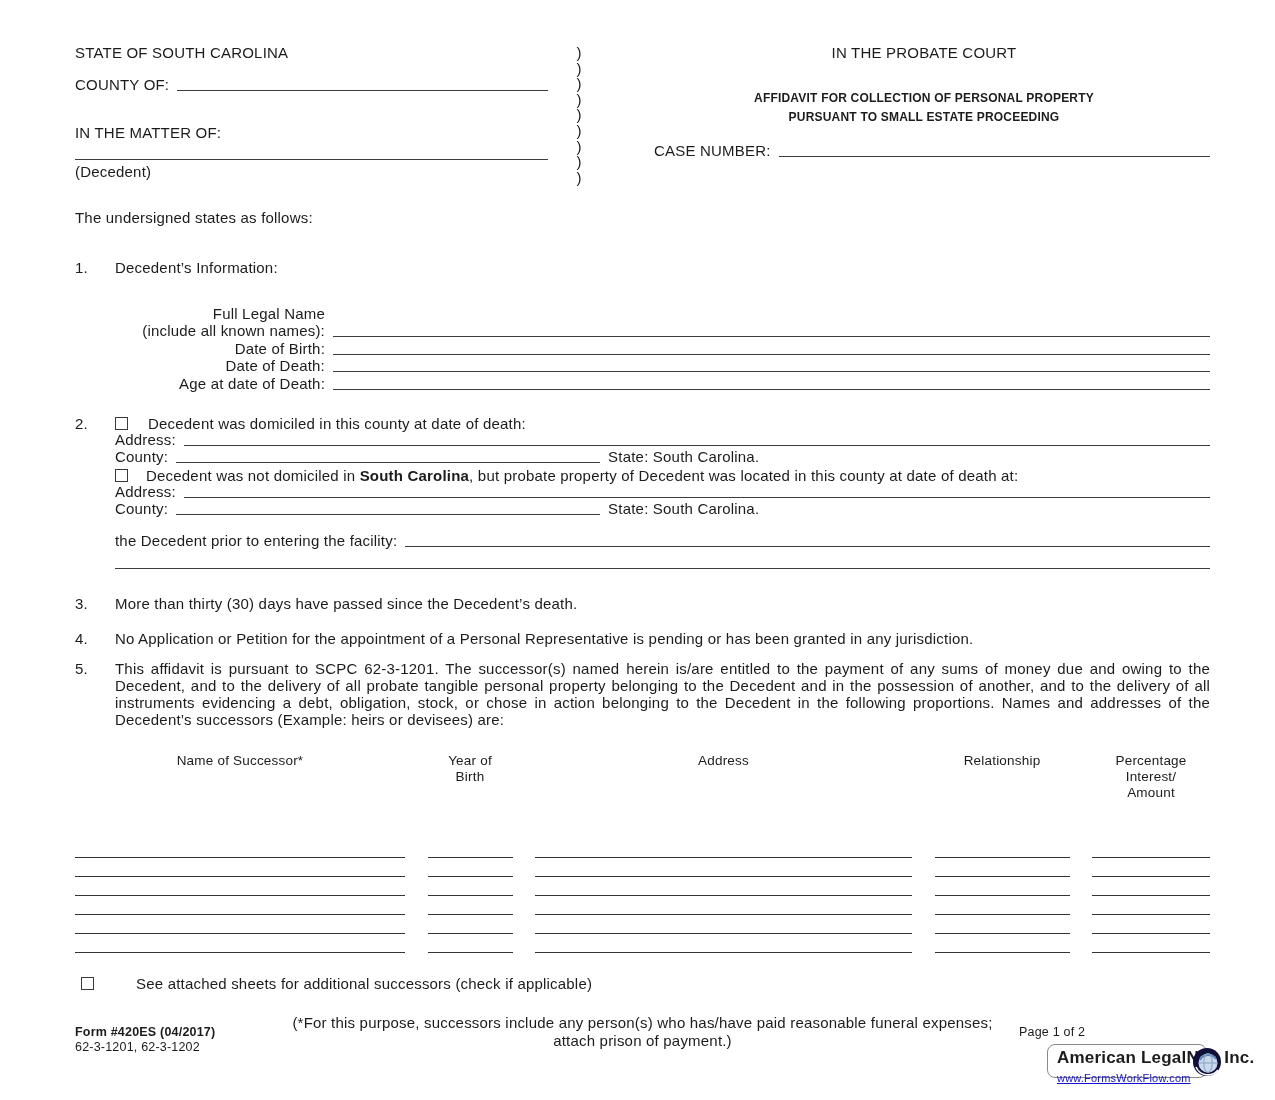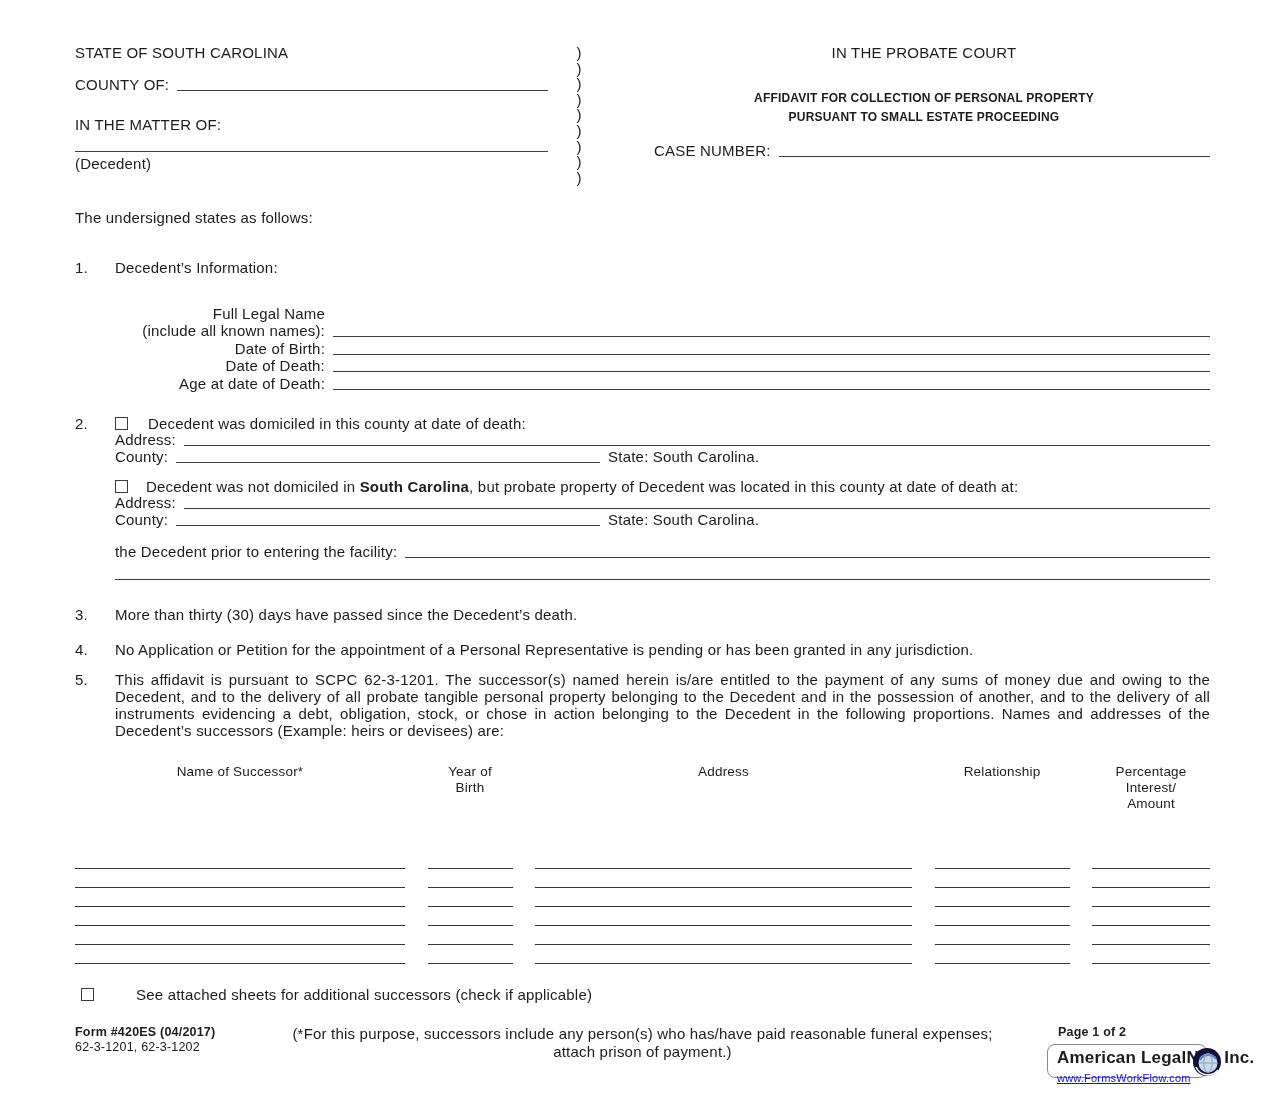--- a/index.html
+++ b/index.html
@@ -11,21 +11,21 @@
     font-size:15px;
     letter-spacing:0.2px;
   }
   .page { position:relative; width:1275px; height:892px; padding:44px 65px 0 75px; background:#fff; }
 
   
   .header { display:grid; grid-template-columns:473px 62px 1fr; }
   .state-line { margin-bottom:15px; }
   .flex-row { display:flex; align-items:flex-end; }
   .blank { flex:1; border-bottom:1.4px solid #3c3c3c; height:1em; margin:0 0 2px 8px; }
-  .county-row { margin-bottom:23px; }
+  .county-row { margin-bottom:31px; }
   .matter-label { margin-bottom:9px; }
   .matter-line { border-bottom:1.4px solid #3c3c3c; height:10px; margin-bottom:3px; }
   .h-parens { text-align:center; font-size:15px; line-height:15.6px; padding-top:1px; }
   .h-right { padding-left:28px; }
   .court-line { text-align:center; margin-bottom:28px; }
   .doc-title { text-align:center; font-weight:bold; font-size:12px; line-height:18.5px; }
   .case-row { margin-top:16px; padding-left:16px; }
 
   
   .intro { margin-top:24px; }
@@ -36,21 +36,21 @@
   .m-item1 { margin-top:33px; }
   .fields { margin-top:28px; }
   .field-row { display:flex; align-items:flex-end; height:17.5px; }
   .field-label { flex:0 0 250px; text-align:right; }
   .checkbox { display:inline-block; width:13px; height:13px; border:1.6px solid #3a3a3a; background:#fff; vertical-align:-1px; }
   .cb-row { display:flex; align-items:center; }
   .cb-row .checkbox { margin-right:20px; }
   .addr-row, .county-row2 { display:flex; align-items:flex-end; height:16.5px; }
   .blank.fixed425 { flex:0 0 424px; }
   .state-text { margin-left:8px; white-space:nowrap; }
-  .opt2 { margin-top:13px; }
+  .opt2 { margin-top:2px; }
   .opt2 .checkbox { margin-right:18px; }
   .facility { margin-top:15px; }
   .jline { text-align:justify; text-align-last:justify; }
   .facility-l2 { display:flex; align-items:flex-end; margin-top:1px; }
   .full-line { border-bottom:1.4px solid #3c3c3c; height:14px; margin-top:6px; }
   .m-item3 { margin-top:26px; }
   .m-item4 { margin-top:18px; }
   .m-item5 { margin-top:13px; }
   .para { line-height:17px; }
 
@@ -65,21 +65,21 @@
   .cell-line { border-bottom:1.5px solid #333; }
   .c1 { flex:0 0 330px; } .c2 { flex:0 0 85px; } .c3 { flex:0 0 377px; } .c4 { flex:0 0 135px; } .c5 { flex:0 0 118px; }
 
   .attached-row { display:flex; align-items:center; margin-top:22px; padding-left:6px; }
   .attached-row .label { margin-left:42px; }
   .footnote { text-align:center; margin-top:22px; line-height:18px; }
 
   
   .footer-left { position:absolute; left:75px; top:1025px; font-size:12.5px; line-height:15px; }
   .footer-left .bold { font-weight:bold; }
-  .page-indicator { position:absolute; left:1058px; top:1025px; font-size:12.5px;font-weight:bold; }
+  .page-indicator { position:absolute; left:1019px; top:1025px; font-size:12.5px; }
   .legalnet-box { position:absolute; left:1047px; top:1044px; width:160px; height:34px;
     border:1.3px solid #8a8a8a; border-radius:8px; background:#fff; padding:3px 8px 3px 9px; }
   .legalnet-name { font-size:17px; font-weight:bold; white-space:nowrap; }
   .legalnet-link { font-size:11px; color:#1414cc; text-decoration:underline; white-space:nowrap; display:inline-block; }
   .globe { position:absolute; right:-16px; top:2px; width:30px; height:30px; }
 </style>
 </head>
 <body>
 
 <div class="page">

